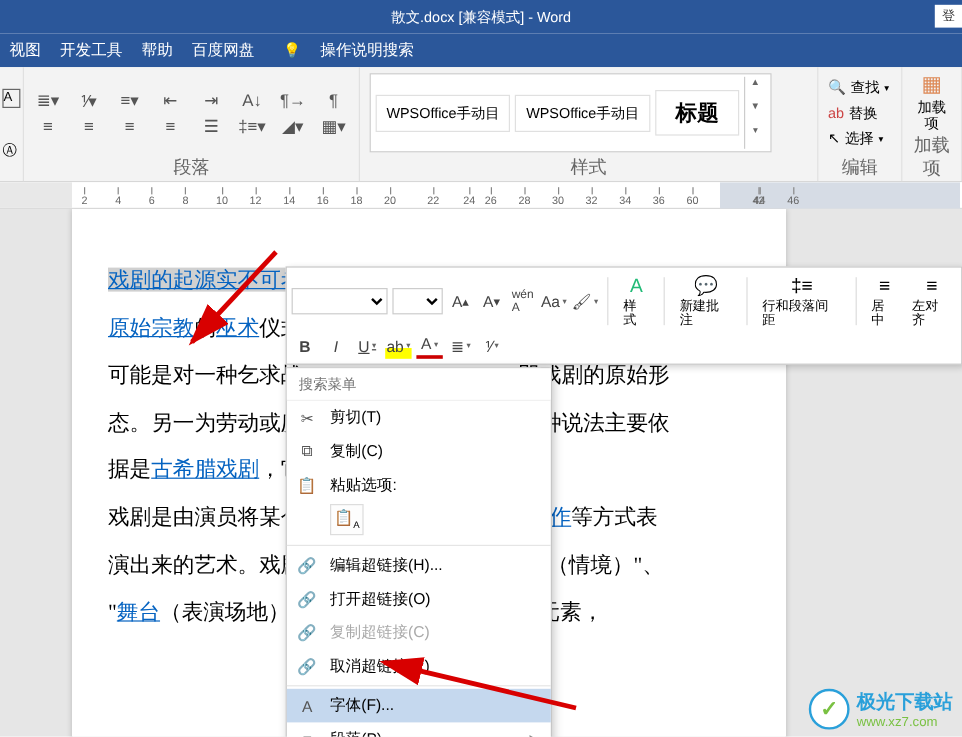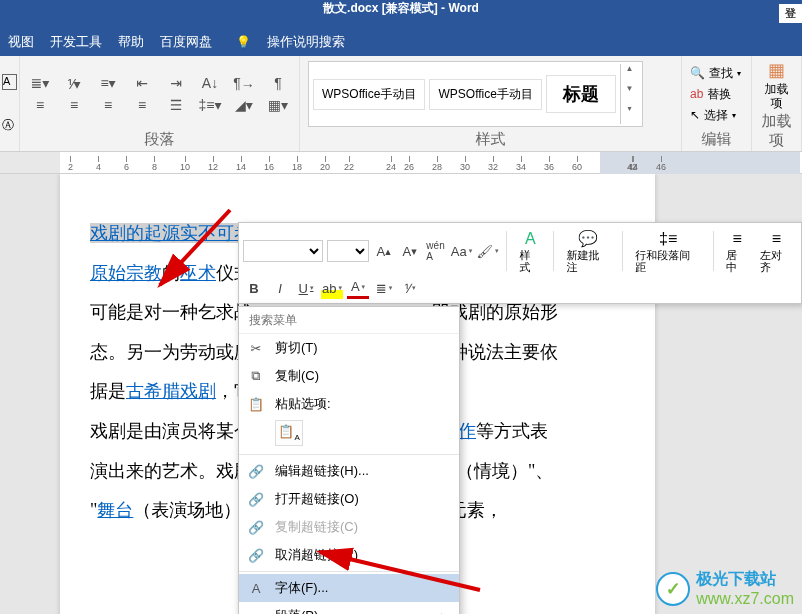--- a/index.html
+++ b/index.html
@@ -1,18 +1,18 @@
 <!DOCTYPE html>
 <html><head>
 <meta charset="utf-8">
 <style>
   * { box-sizing: border-box; margin: 0; padding: 0; }
   body { font-family: "Microsoft YaHei", SimSun, sans-serif; font-size: 12px; background: #fff; width: 802px; height: 614px; overflow: hidden; position: relative; }
   
-  .titlebar { background: #2b579a; color: #fff; height: 28px; display: flex; justify-content: center; position: relative; font-weight: bold; }
+  .titlebar { background: #2b579a; color: #fff; height: 28px; display: flex; align-items: center; justify-content: center; position: relative; }
   .titlebar .title { font-size: 12px; }
   .titlebar .login { position: absolute; right: 0; top: 4px; background: #fff; color: #333; padding: 2px 6px; font-size: 11px; }
   
   .tabbar { background: #2b579a; color: #fff; height: 28px; display: flex; align-items: center; padding: 0 8px; gap: 16px; }
   .tabbar .tab { font-size: 13px; cursor: pointer; }
   .tabbar .bulb { margin-left: 8px; }
   
   .ribbon { background: #f3f3f3; height: 96px; display: flex; border-bottom: 1px solid #d0d0d0; }
   .ribbon-group { border-right: 1px solid #e0e0e0; padding: 4px 8px 2px 8px; display: flex; flex-direction: column; justify-content: space-between; }
   .ribbon-group .label { text-align: center; font-size: 15px; color: #666; padding-top: 2px; }
@@ -68,21 +68,21 @@
   .context-menu .mi.disabled { color: #aaa; }
   .context-menu .mi.disabled .mico { color: #ccc; }
   .context-menu .paste-opts { padding: 2px 10px 6px 36px; display:flex; gap:6px;}
   .context-menu .paste-opts .po { width:28px; height:26px; border:1px solid #ddd; display:flex; align-items:center; justify-content:center; background:#fdfdfd; }
   .context-menu .divider { height:1px; background:#e5e5e5; margin:2px 0; }
   .context-menu .mi.highlighted { background:#c5d8ee; }
   
   .watermark { position: absolute; right: 8px; bottom: 6px; display:flex; align-items:center; gap:6px; font-size:13px; }
   .watermark .logo { width:34px; height:34px; border-radius:50%; border:2px solid #2aa0da; display:flex; align-items:center; justify-content:center; color:#7ac143; font-weight:bold; font-size:18px; background:#fff;}
   .watermark .txt1 { color:#2aa0da; font-weight:bold; font-size:16px;}
-  .watermark .txt2 { color:#7ac143; font-size:16px;}
+  .watermark .txt2 { color:#7ac143; font-size:11px;}
   
   svg.arrow { position:absolute; pointer-events:none; }
 </style>
 </head>
 <body>
 
 <div class="titlebar">
   <span class="title">散文.docx [兼容模式] - Word</span>
   <span class="login">登</span>
 </div>
@@ -183,21 +183,21 @@
   <span class="tick" style="left: 8px;">2</span>
       <span class="tick" style="left: 36px;">4</span>
       <span class="tick" style="left: 64px;">6</span>
       <span class="tick" style="left: 92px;">8</span>
       <span class="tick" style="left: 120px;">10</span>
       <span class="tick" style="left: 148px;">12</span>
       <span class="tick" style="left: 176px;">14</span>
       <span class="tick" style="left: 204px;">16</span>
       <span class="tick" style="left: 232px;">18</span>
       <span class="tick" style="left: 260px;">20</span>
-      <span class="tick" style="left: 284px;">22</span>
+      <span class="tick" style="left: 296px;">22</span>
       <span class="tick" style="left: 316px; margin-left: 10px;">24</span>
       <span class="tick" style="left: 344px;">26</span>
       <span class="tick" style="left: 372px;">28</span>
       <span class="tick" style="left: 400px;">30</span>
       <span class="tick" style="left: 428px; text-align: right;">32</span>
       <span class="tick" style="left: 456px;">34</span>
       <span class="tick" style="left: 484px;">36</span>
       <span class="tick" style="left: 512px;">60</span>
       <span class="tick" style="left: 540px; padding-left: 27px;">42</span>
       <span class="tick" style="left: 568px;">44</span>

